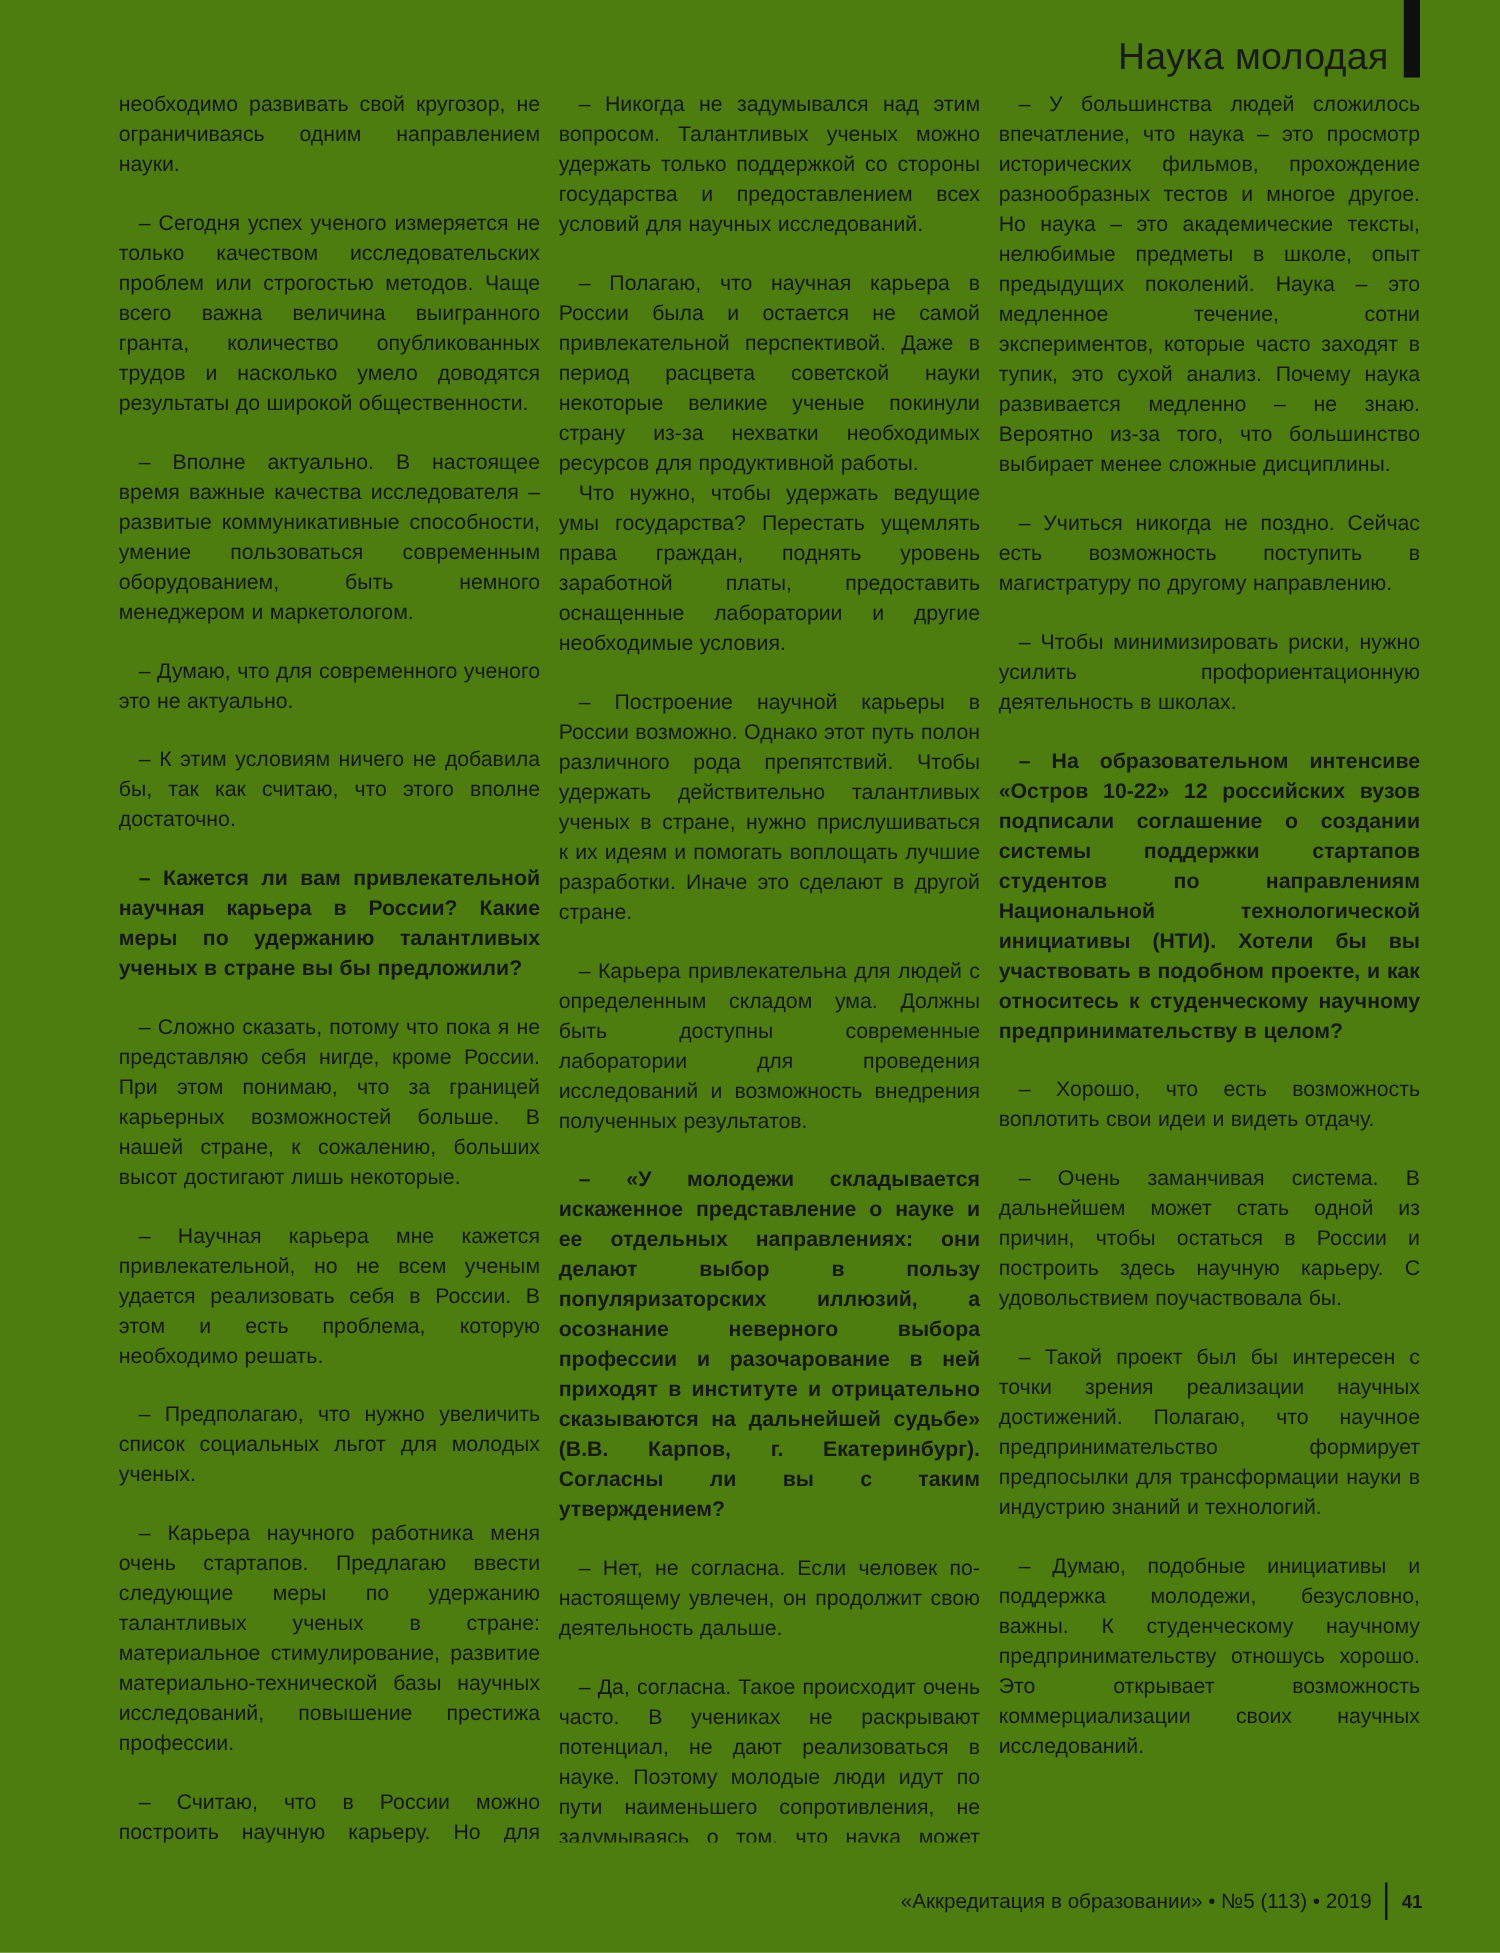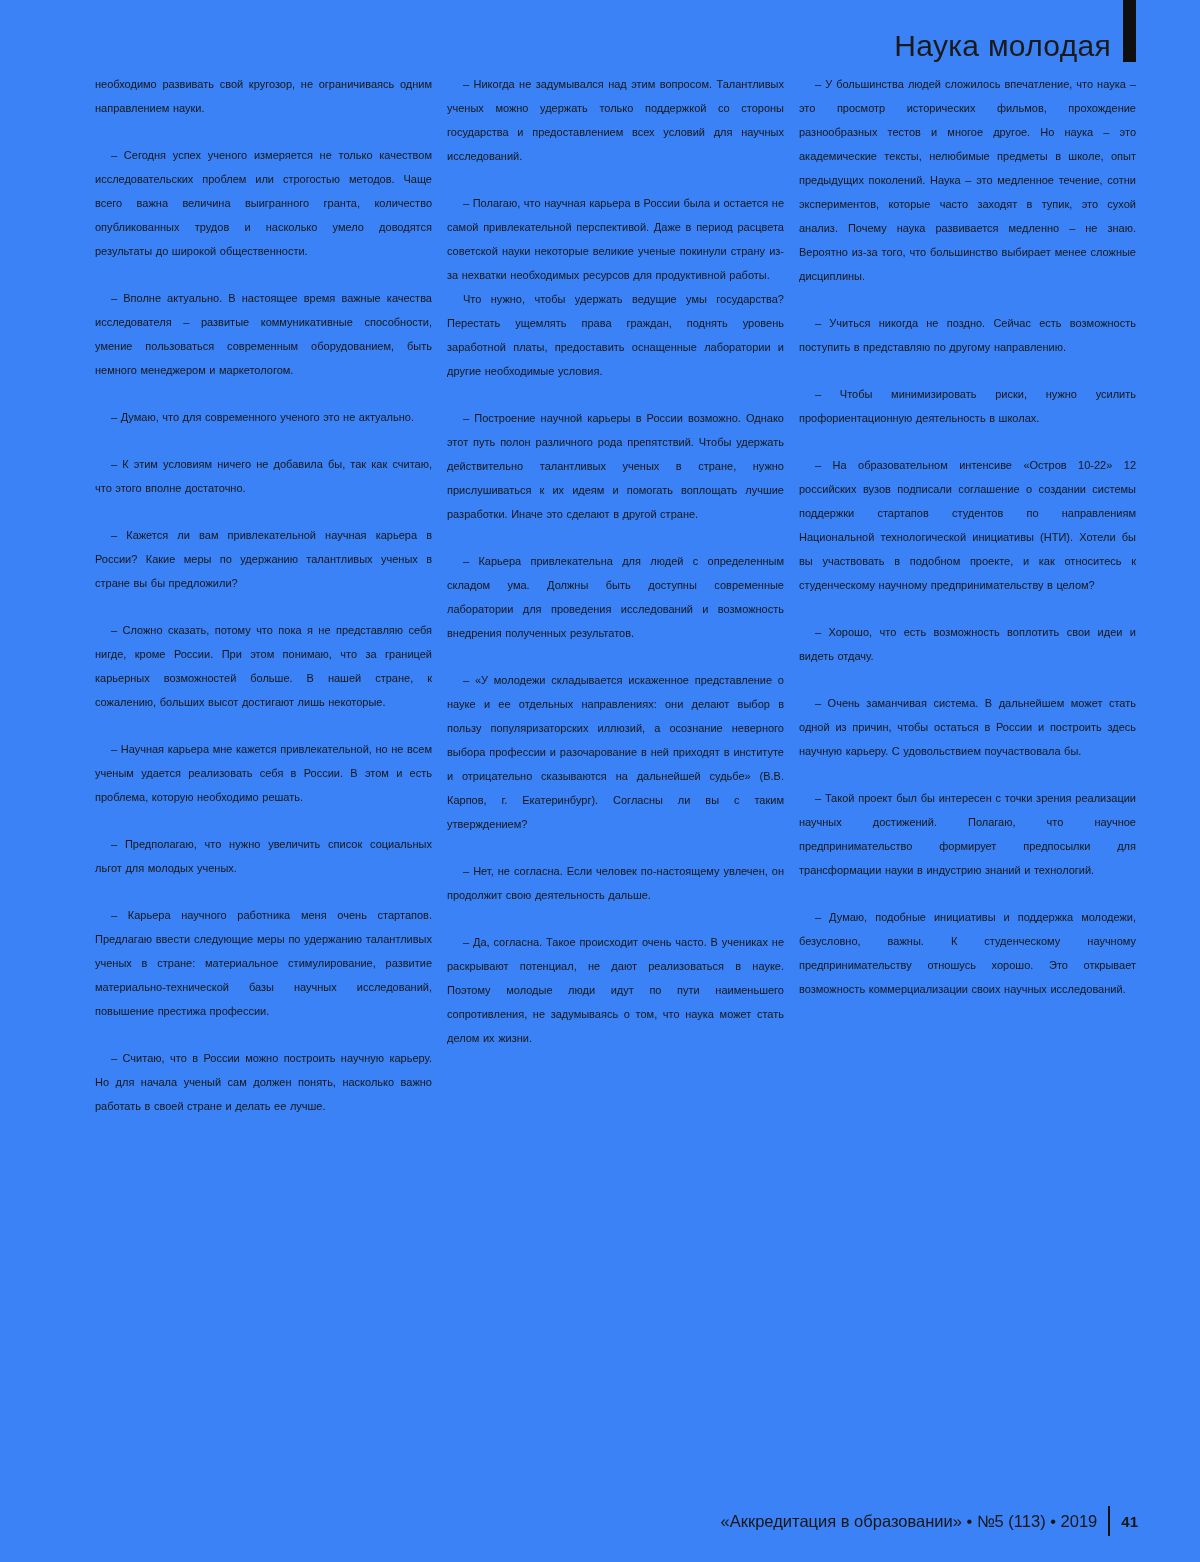--- a/index.html
+++ b/index.html
@@ -6,21 +6,21 @@
   body{
     width:1200px;height:1562px;
     background:#f4f4f4;
     font-family:"Liberation Sans", sans-serif;
     -webkit-font-smoothing:antialiased;
   }
   .page{
     position:relative;
     width:1200px;height:1562px;
     box-sizing:border-box;
-    background:#3b82f6;
+    background:#4d7c0f;
     padding:0 64px 0 95px;
     overflow:hidden;
   }
   .header{
     display:flex;
     justify-content:flex-end;
     align-items:flex-end;
     gap:12px;
     height:62px;
   }
@@ -41,28 +41,28 @@
   .columns{
     display:flex;
     gap:15px;
     margin-top:10px;
     height:1402px;
     overflow:hidden;
   }
   .column{width:337px;flex:0 0 337px;}
   .column p{
     margin:0 0 23px 0;
-    font-size:11px;
+    font-size:17px;
     line-height:24px;
     text-align:justify;
     text-indent:16px;
     color:#171717;
     word-spacing:0.5px;
   }
-  .column p.bold{font-weight:normal;}
+  .column p.bold{font-weight:bold;}
   .column p.attached{margin-top:-23px;}
   .column p.no-indent{text-indent:0;}
   .footer{
     position:absolute;
     right:62px;
     bottom:26px;
     display:flex;
     align-items:center;
     gap:11px;
   }
@@ -112,21 +112,21 @@
         <p class="">– Полагаю, что научная карьера в России была и остается не самой привлекательной перспективой. Даже в период расцвета советской науки некоторые великие ученые покинули страну из-за нехватки необходимых ресурсов для продуктивной работы.</p>
         <p class="attached">Что нужно, чтобы удержать ведущие умы государства? Перестать ущемлять права граждан, поднять уровень заработной платы, предоставить оснащенные лаборатории и другие необходимые условия.</p>
         <p class="">– Построение научной карьеры в России возможно. Однако этот путь полон различного рода препятствий. Чтобы удержать действительно талантливых ученых в стране, нужно прислушиваться к их идеям и помогать воплощать лучшие разработки. Иначе это сделают в другой стране.</p>
         <p class="">– Карьера привлекательна для людей с определенным складом ума. Должны быть доступны современные лаборатории для проведения исследований и возможность внедрения полученных результатов.</p>
         <p class="bold">– «У молодежи складывается искаженное представление о науке и ее отдельных направлениях: они делают выбор в пользу популяризаторских иллюзий, а осознание неверного выбора профессии и разочарование в ней приходят в институте и отрицательно сказываются на дальнейшей судьбе» (В.В. Карпов, г. Екатеринбург). Согласны ли вы с таким утверждением?</p>
         <p class="">– Нет, не согласна. Если человек по-настоящему увлечен, он продолжит свою деятельность дальше.</p>
         <p class="">– Да, согласна. Такое происходит очень часто. В учениках не раскрывают потенциал, не дают реализоваться в науке. Поэтому молодые люди идут по пути наименьшего сопротивления, не задумываясь о том, что наука может стать делом их жизни.</p>
       </div>
     <div class="column">
         <p class="">– У большинства людей сложилось впечатление, что наука – это просмотр исторических фильмов, прохождение разнообразных тестов и многое другое. Но наука – это академические тексты, нелюбимые предметы в школе, опыт предыдущих поколений. Наука – это медленное течение, сотни экспериментов, которые часто заходят в тупик, это сухой анализ. Почему наука развивается медленно – не знаю. Вероятно из-за того, что большинство выбирает менее сложные дисциплины.</p>
-        <p class="">– Учиться никогда не поздно. Сейчас есть возможность поступить в представляю по другому направлению.</p>
+        <p class="">– Учиться никогда не поздно. Сейчас есть возможность поступить в магистратуру по другому направлению.</p>
         <p class="">– Чтобы минимизировать риски, нужно усилить профориентационную деятельность в школах.</p>
         <p class="bold">– На образовательном интенсиве «Остров 10-22» 12 российских вузов подписали соглашение о создании системы поддержки стартапов студентов по направлениям Национальной технологической инициативы (НТИ). Хотели бы вы участвовать в подобном проекте, и как относитесь к студенческому научному предпринимательству в целом?</p>
         <p class="">– Хорошо, что есть возможность воплотить свои идеи и видеть отдачу.</p>
         <p class="">– Очень заманчивая система. В дальнейшем может стать одной из причин, чтобы остаться в России и построить здесь научную карьеру. С удовольствием поучаствовала бы.</p>
         <p class="">– Такой проект был бы интересен с точки зрения реализации научных достижений. Полагаю, что научное предпринимательство формирует предпосылки для трансформации науки в индустрию знаний и технологий.</p>
         <p class="">– Думаю, подобные инициативы и поддержка молодежи, безусловно, важны. К студенческому научному предпринимательству отношусь хорошо. Это открывает возможность коммерциализации своих научных исследований.</p>
       </div>
   </div>
 
   <div class="footer">

